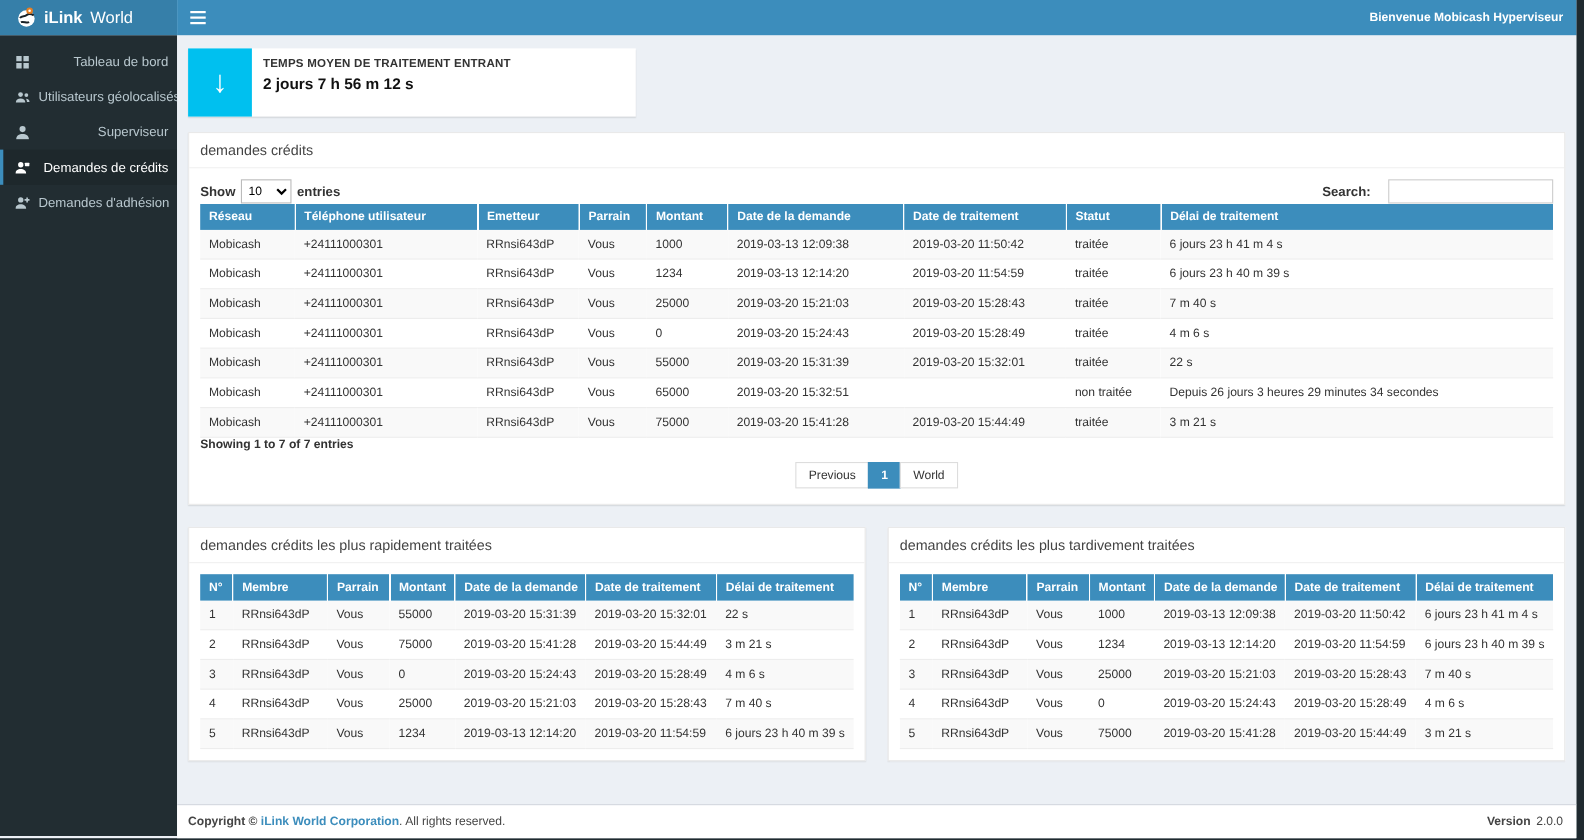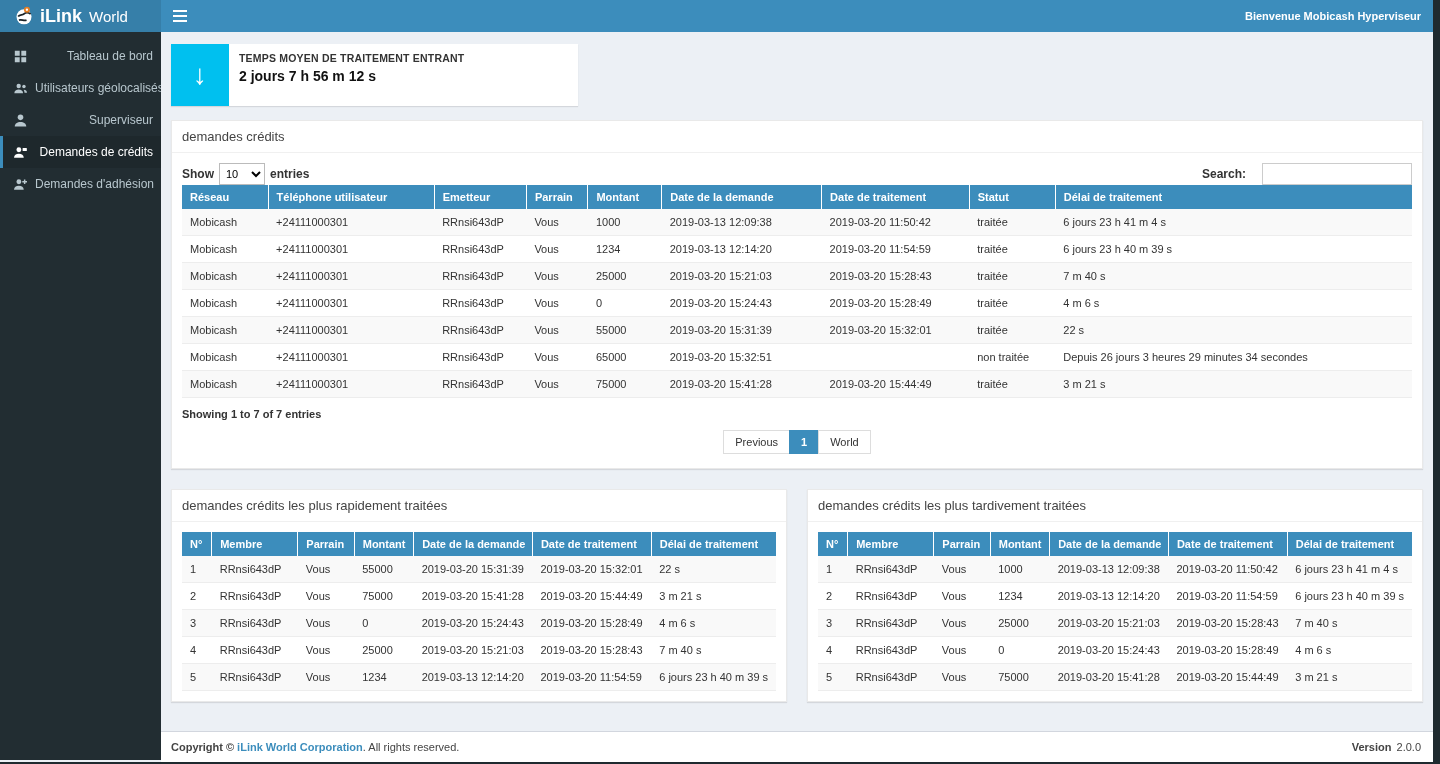--- a/index.html
+++ b/index.html
@@ -12,21 +12,21 @@
   }
   .app { position:absolute; top:0; left:0; width:1433px; height:762px; background:#ecf0f5; }
 
   
   .main-header { position:absolute; top:0; left:0; right:0; height:32px; display:flex; z-index:5; }
   .logo {
     width:161px; height:32px; background:#367fa9; color:#fff;
     display:flex; align-items:center; gap:6px; padding-left:14px; cursor:pointer; text-decoration:none;
   }
   .logo-icon { display:flex; align-items:center; }
-  .brand-bold { font-weight:700; font-size:18px; }
+  .brand-bold { font-weight:700; font-size:15px; }
   .brand-light { font-weight:300; font-size:15px; margin-left:1px; }
   .navbar { flex:1; background:#3c8dbc; display:flex; align-items:center; }
   .hamburger { width:38px; height:32px; display:flex; flex-direction:column; justify-content:center; align-items:center; gap:3px; cursor:pointer; }
   .hamburger span { display:block; width:14px; height:2px; background:#fff; }
   .welcome { margin-left:auto; padding-right:12px; color:#fff; font-weight:700; font-size:11px; }
 
   
   .sidebar { position:absolute; top:32px; left:0; bottom:2px; width:161px; background:#222d32; padding-top:8px; }
   .menu-item {
     display:flex; align-items:center; gap:8px;
@@ -74,21 +74,21 @@
   .main-table th:nth-child(3){width:7.5%} .main-table th:nth-child(4){width:5%}
   .main-table th:nth-child(5){width:6%} .main-table th:nth-child(6){width:13%}
   .main-table th:nth-child(7){width:12%} .main-table th:nth-child(8){width:7%}
   .main-table th:nth-child(9){width:29%}
 
   .small-table th:nth-child(1){width:5%} .small-table th:nth-child(2){width:14.5%}
   .small-table th:nth-child(3){width:9.5%} .small-table th:nth-child(4){width:10%}
   .small-table th:nth-child(5){width:20%} .small-table th:nth-child(6){width:20%}
   .small-table th:nth-child(7){width:21%}
 
-  .dt-info { margin-top:10px; font-size:11px; font-weight:700; color:#333; }
+  .dt-info { margin-top:0; font-size:11px; font-weight:700; color:#333; }
   .pagination { display:flex; justify-content:center; margin:10px 0 4px; }
   .page-btn {
     display:inline-block; padding:5px 11px; font-size:11px; color:#333;
     background:#fff; border:1px solid #ddd; cursor:pointer; text-decoration:none;
   }
   .page-btn + .page-btn { margin-left:-1px; }
   .page-btn.active { background:#3c8dbc; border-color:#3c8dbc; color:#fff; font-weight:700; }
 
   .panels-row { display:flex; gap:20px; margin-top:20px; }
   .panel.half { flex:1; min-width:0; }

